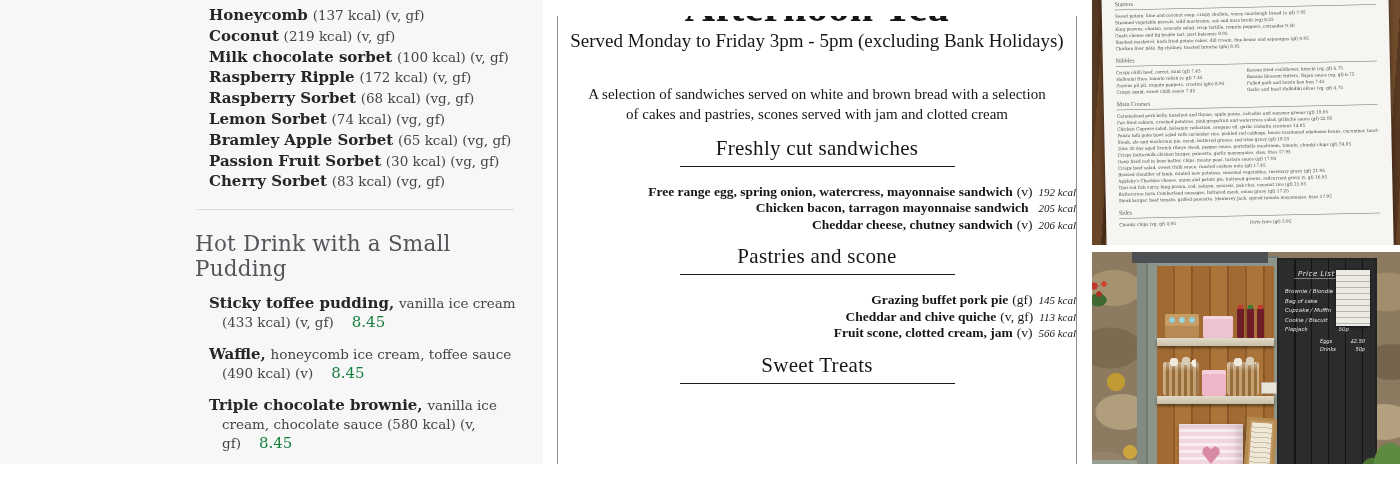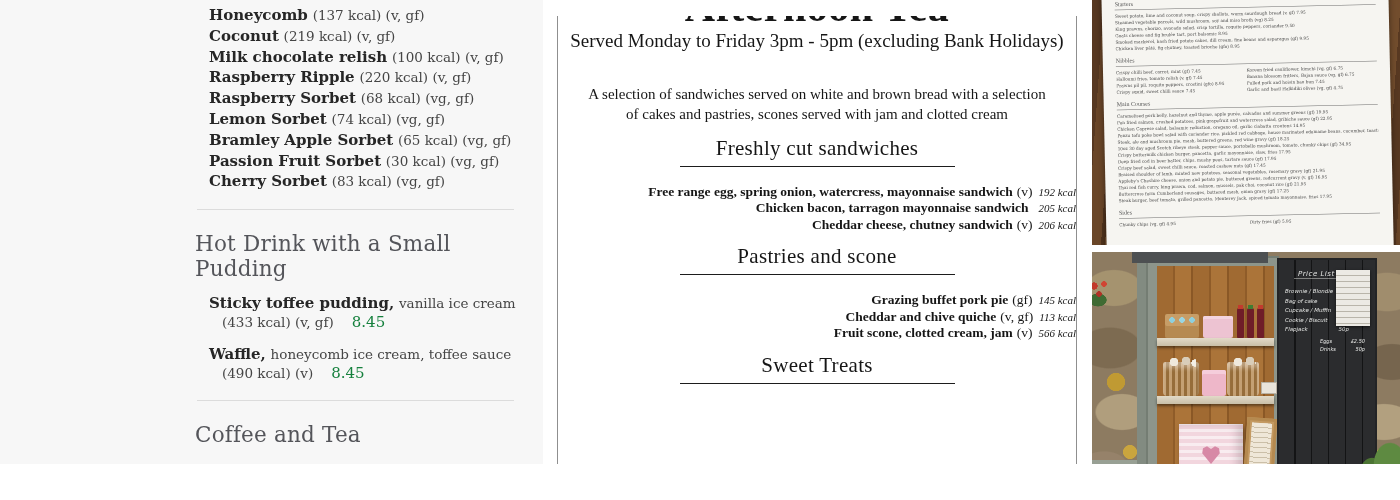--- a/index.html
+++ b/index.html
@@ -129,23 +129,23 @@
 
   <div class="left-panel">
     <div class="left-content">
 
       <div class="ic-list">
 
           <div class="ic-item"><span class="ic-name">Honeycomb</span> <span class="ic-detail">(137 kcal) (v, gf)</span></div>
 
           <div class="ic-item"><span class="ic-name">Coconut</span> <span class="ic-detail">(219 kcal) (v, gf)</span></div>
 
-          <div class="ic-item"><span class="ic-name">Milk chocolate relish</span> <span class="ic-detail">(100 kcal) (v, gf)</span></div>
-
-          <div class="ic-item"><span class="ic-name">Raspberry Ripple</span> <span class="ic-detail">(220 kcal) (v, gf)</span></div>
+          <div class="ic-item"><span class="ic-name">Milk chocolate sorbet</span> <span class="ic-detail">(100 kcal) (v, gf)</span></div>
+
+          <div class="ic-item"><span class="ic-name">Raspberry Ripple</span> <span class="ic-detail">(172 kcal) (v, gf)</span></div>
 
           <div class="ic-item"><span class="ic-name">Raspberry Sorbet</span> <span class="ic-detail">(68 kcal) (vg, gf)</span></div>
 
           <div class="ic-item"><span class="ic-name">Lemon Sorbet</span> <span class="ic-detail">(74 kcal) (vg, gf)</span></div>
 
           <div class="ic-item"><span class="ic-name">Bramley Apple Sorbet</span> <span class="ic-detail">(65 kcal) (vg, gf)</span></div>
 
           <div class="ic-item"><span class="ic-name">Passion Fruit Sorbet</span> <span class="ic-detail">(30 kcal) (vg, gf)</span></div>
 
           <div class="ic-item"><span class="ic-name">Cherry Sorbet</span> <span class="ic-detail">(83 kcal) (vg, gf)</span></div>
@@ -153,20 +153,21 @@
 
       <hr class="divider">
 
       <h2 class="lp-heading">Hot Drink with a Small Pudding</h2>
       <div>
 
           <div class="lp-item"><span class="ic-name">Sticky toffee pudding,</span> <span class="ic-detail">vanilla ice cream (433 kcal) (v, gf)</span><span class="lp-price">8.45</span></div>
 
           <div class="lp-item"><span class="ic-name">Waffle,</span> <span class="ic-detail">honeycomb ice cream, toffee sauce (490 kcal) (v)</span><span class="lp-price">8.45</span></div>
 
+          <div class="lp-item"><span class="ic-name">Triple chocolate brownie,</span> <span class="ic-detail">vanilla ice cream, chocolate sauce (580 kcal) (v, gf)</span><span class="lp-price">8.45</span></div>
         </div>
 
       <hr class="divider">
 
       <h2 class="lp-heading">Coffee and Tea</h2>
 
     </div>
   </div>
 
   <div class="mid-panel">

